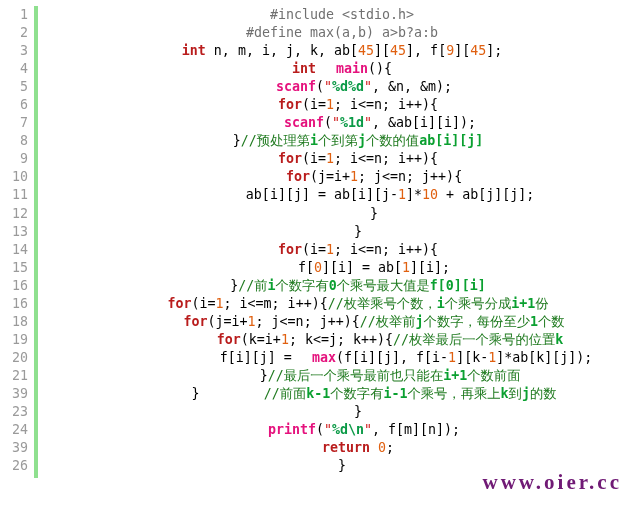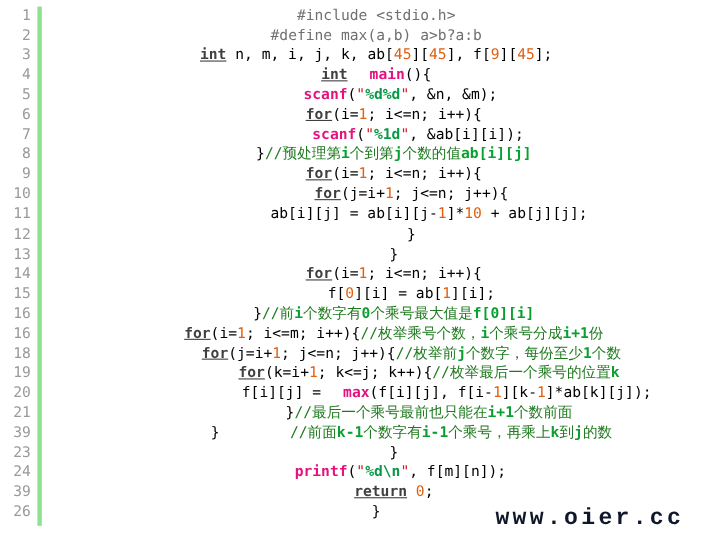--- a/index.html
+++ b/index.html
@@ -46,38 +46,38 @@
     flex: 1 1 auto;
     padding-top: 6px;
     padding-left: 12px;
     font-size: 13.3px;
     line-height: 18.05px;
     white-space: pre;
     color: #000000;
     text-align: center;
   }
   .ln { display: block; height: 18.05px; }
-  .tok-kw        { color: #404040; font-weight: bold; text-decoration: underline; }
+  .tok-kw        { color: #b91c1c; font-weight: bold; }
   .tok-fn        { color: #e5127d; font-weight: bold; margin-left: 12px; }
   .tok-str       { color: #d02020; }
   .tok-str-esc   { color: #0a9a46; font-weight: bold; }
   .tok-num       { color: #e06010; }
   .tok-pp        { color: #707070; }
   .tok-cmt       { color: #1f7a1f; margin-top: 12px; }
   .tok-cmt-id    { color: #0aa030; font-weight: bold; }
   .tok-plain     { color: #000000; }
   .watermark {
     position: absolute;
     right: 16px;
-    bottom: 22px;
-    font-family: Liberation Mono, monospace;
+    bottom: 10px;
+    font-family: Liberation Serif, serif;
     font-size: 21px;
     font-weight: bold;
     letter-spacing: 3px;
-    color: #0f172a;
+    color: #701a75;
     user-select: none;
   }
 </style>
 </head>
 <body>
 
 <div id="app">
   <div class="code-area">
 
     <div class="gutter">

